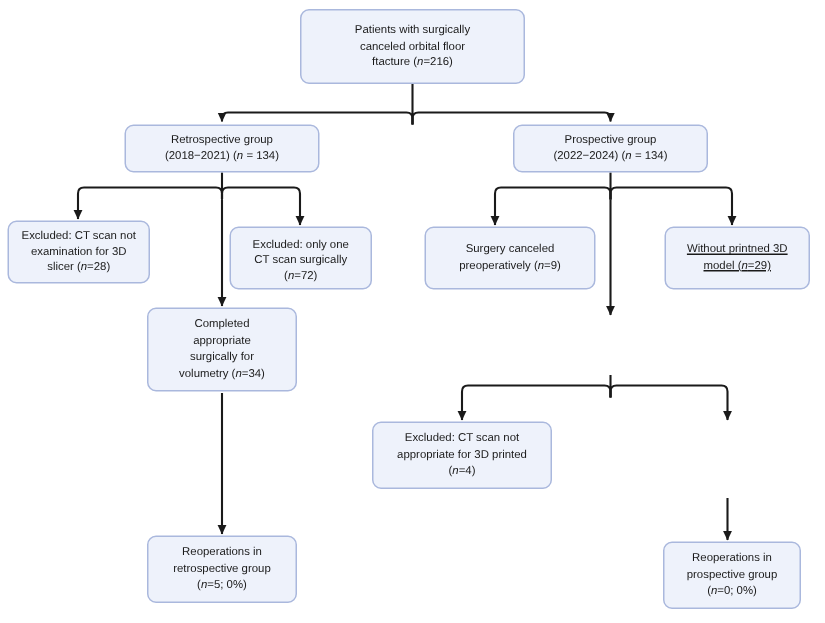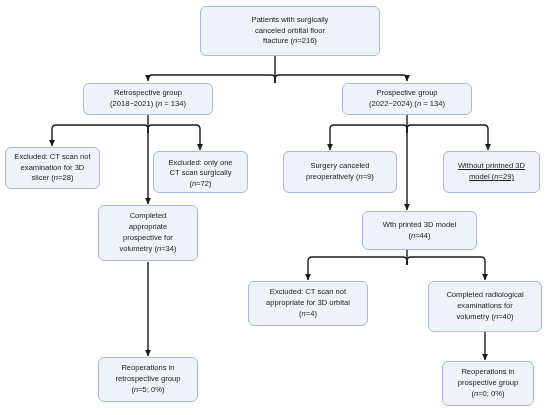--- a/index.html
+++ b/index.html
@@ -82,21 +82,21 @@
       <path d="M 407 250 L 407 265"></path>
 
       <path d="M 407 265 L 407 261 Q 407 257 403 257 L 312 257 Q 308 257 308 261 L 308 280" marker-end="url(#arrow)"></path>
 
       <path d="M 407 265 L 407 261 Q 407 257 411 257 L 481 257 Q 485 257 485 261 L 485 280" marker-end="url(#arrow)"></path>
 
       <path d="M 485 332 L 485 360" marker-end="url(#arrow)"></path>
     </g>
   </svg>
 
-  <div class="node" style="left:200px; top:6px; width:180px; height:50px;text-align:center;">
+  <div class="node" style="left:200px; top:6px; width:150px; height:50px;text-align:center;">
     <div>
       <span>Patients with surgically</span>
       <span>canceled orbital floor</span>
       <span>ftacture (<i>n</i>=216)</span>
     </div>
   </div>
 
   <div class="node" style="left:83px; top:83px; width:130px; height:32px;">
     <div>
       <span>Retrospective group</span>
@@ -124,21 +124,21 @@
       <span>Excluded: only one</span>
       <span>CT scan surgically</span>
       <span>(<i>n</i>=72)</span>
     </div>
   </div>
 
   <div class="node" style="left:98px; top:205px; width:100px; height:56px;">
     <div>
       <span>Completed</span>
       <span>appropriate</span>
-      <span>prospective for</span>
+      <span>surgically for</span>
       <span>volumetry (<i>n</i>=34)</span>
     </div>
   </div>
 
   <div class="node" style="left:98px; top:357px; width:100px; height:45px;">
     <div>
       <span>Reoperations in</span>
       <span>retrospective group</span>
       <span>(<i>n</i>=5; 0%)</span>
     </div>
@@ -151,42 +151,29 @@
     </div>
   </div>
 
   <div class="node" style="left:443px; top:151px; width:97px; height:42px;text-decoration:underline;">
     <div>
       <span>Without printned 3D</span>
       <span>model (<i>n</i>=29)</span>
     </div>
   </div>
 
-  <div class="node" style="left:362px; top:211px; width:115px; height:39px;">
-    <div>
-      <span>Wth printed 3D model</span>
-      <span>(<i>n</i>=44)</span>
-    </div>
-  </div>
 
   <div class="node" style="left:248px; top:281px; width:120px; height:45px;">
     <div>
       <span>Excluded: CT scan not</span>
-      <span>appropriate for 3D orbital</span>
+      <span>appropriate for 3D printed</span>
       <span>(<i>n</i>=4)</span>
     </div>
   </div>
 
-  <div class="node" style="left:428px; top:281px; width:114px; height:51px;">
-    <div>
-      <span>Completed radiological</span>
-      <span>examinations for</span>
-      <span>volumetry (<i>n</i>=40)</span>
-    </div>
-  </div>
 
   <div class="node" style="left:442px; top:361px; width:92px; height:45px;">
     <div>
       <span>Reoperations in</span>
       <span>prospective group</span>
       <span>(<i>n</i>=0; 0%)</span>
     </div>
   </div>
 
 </div>

